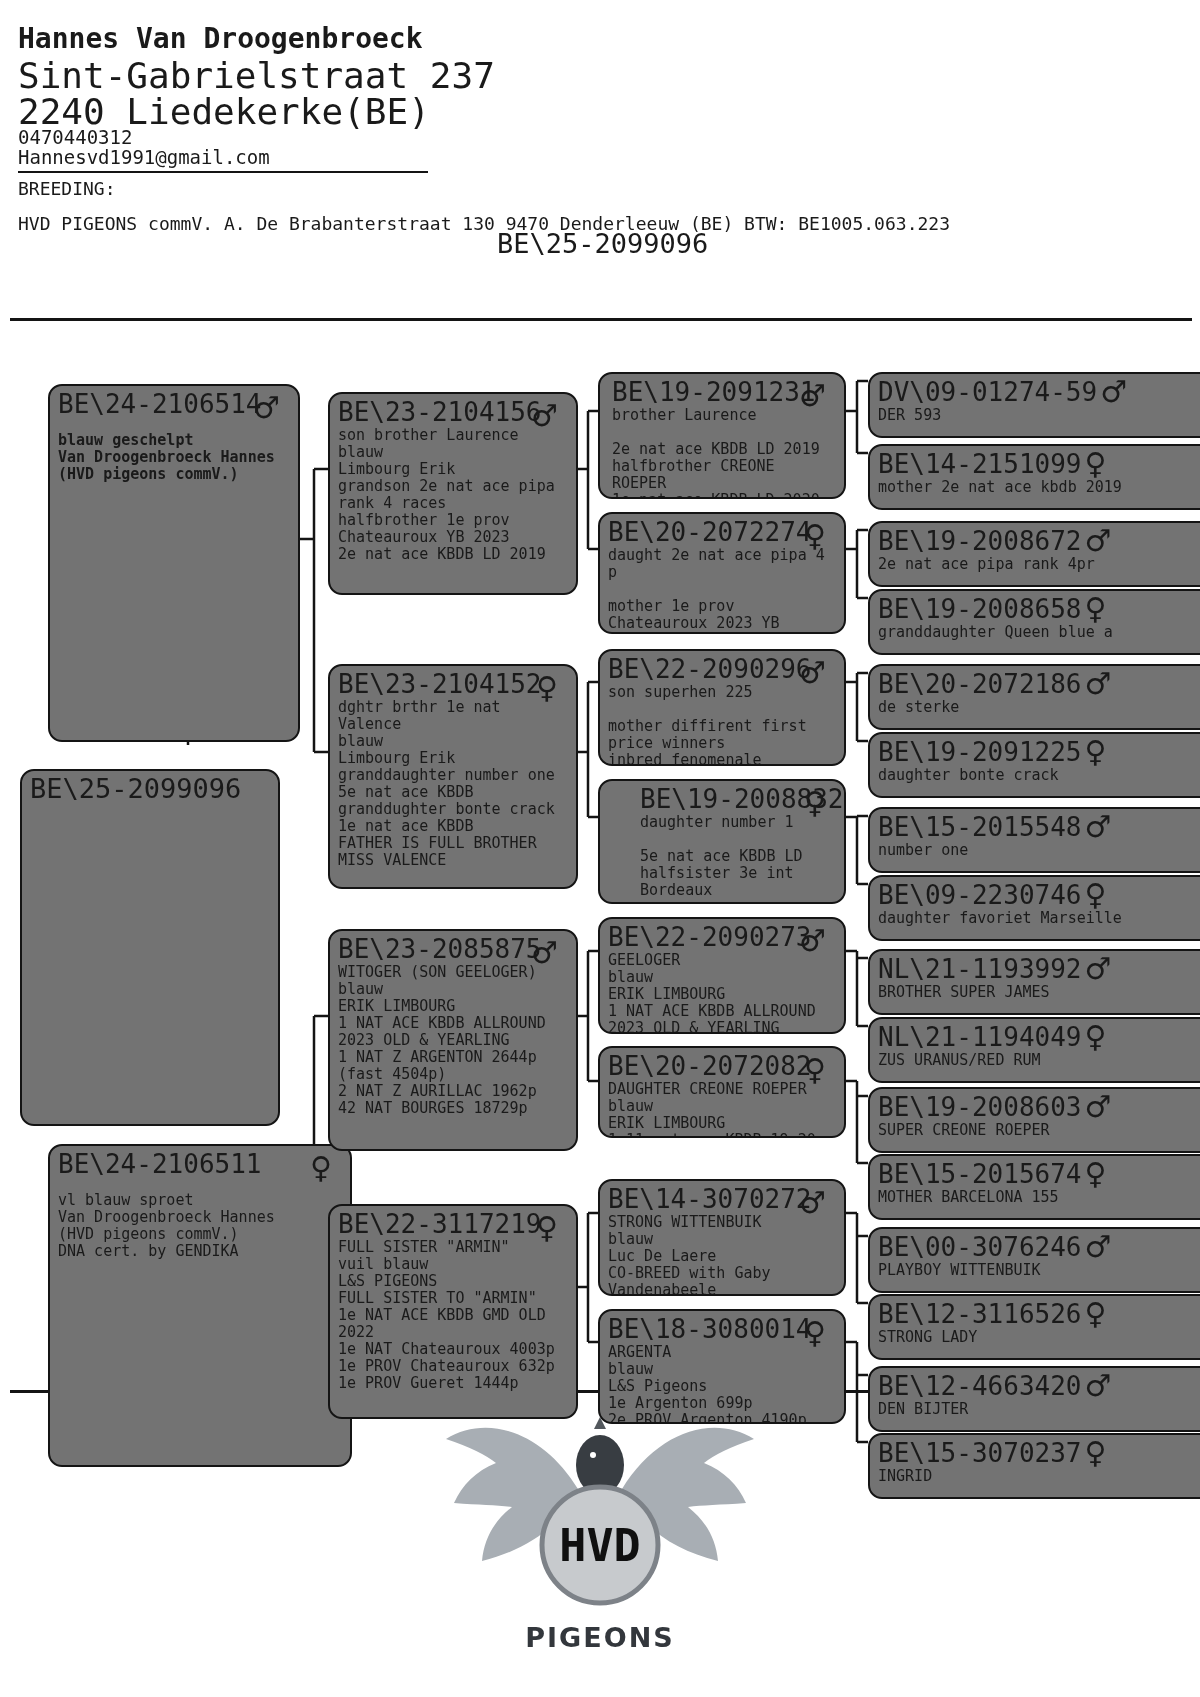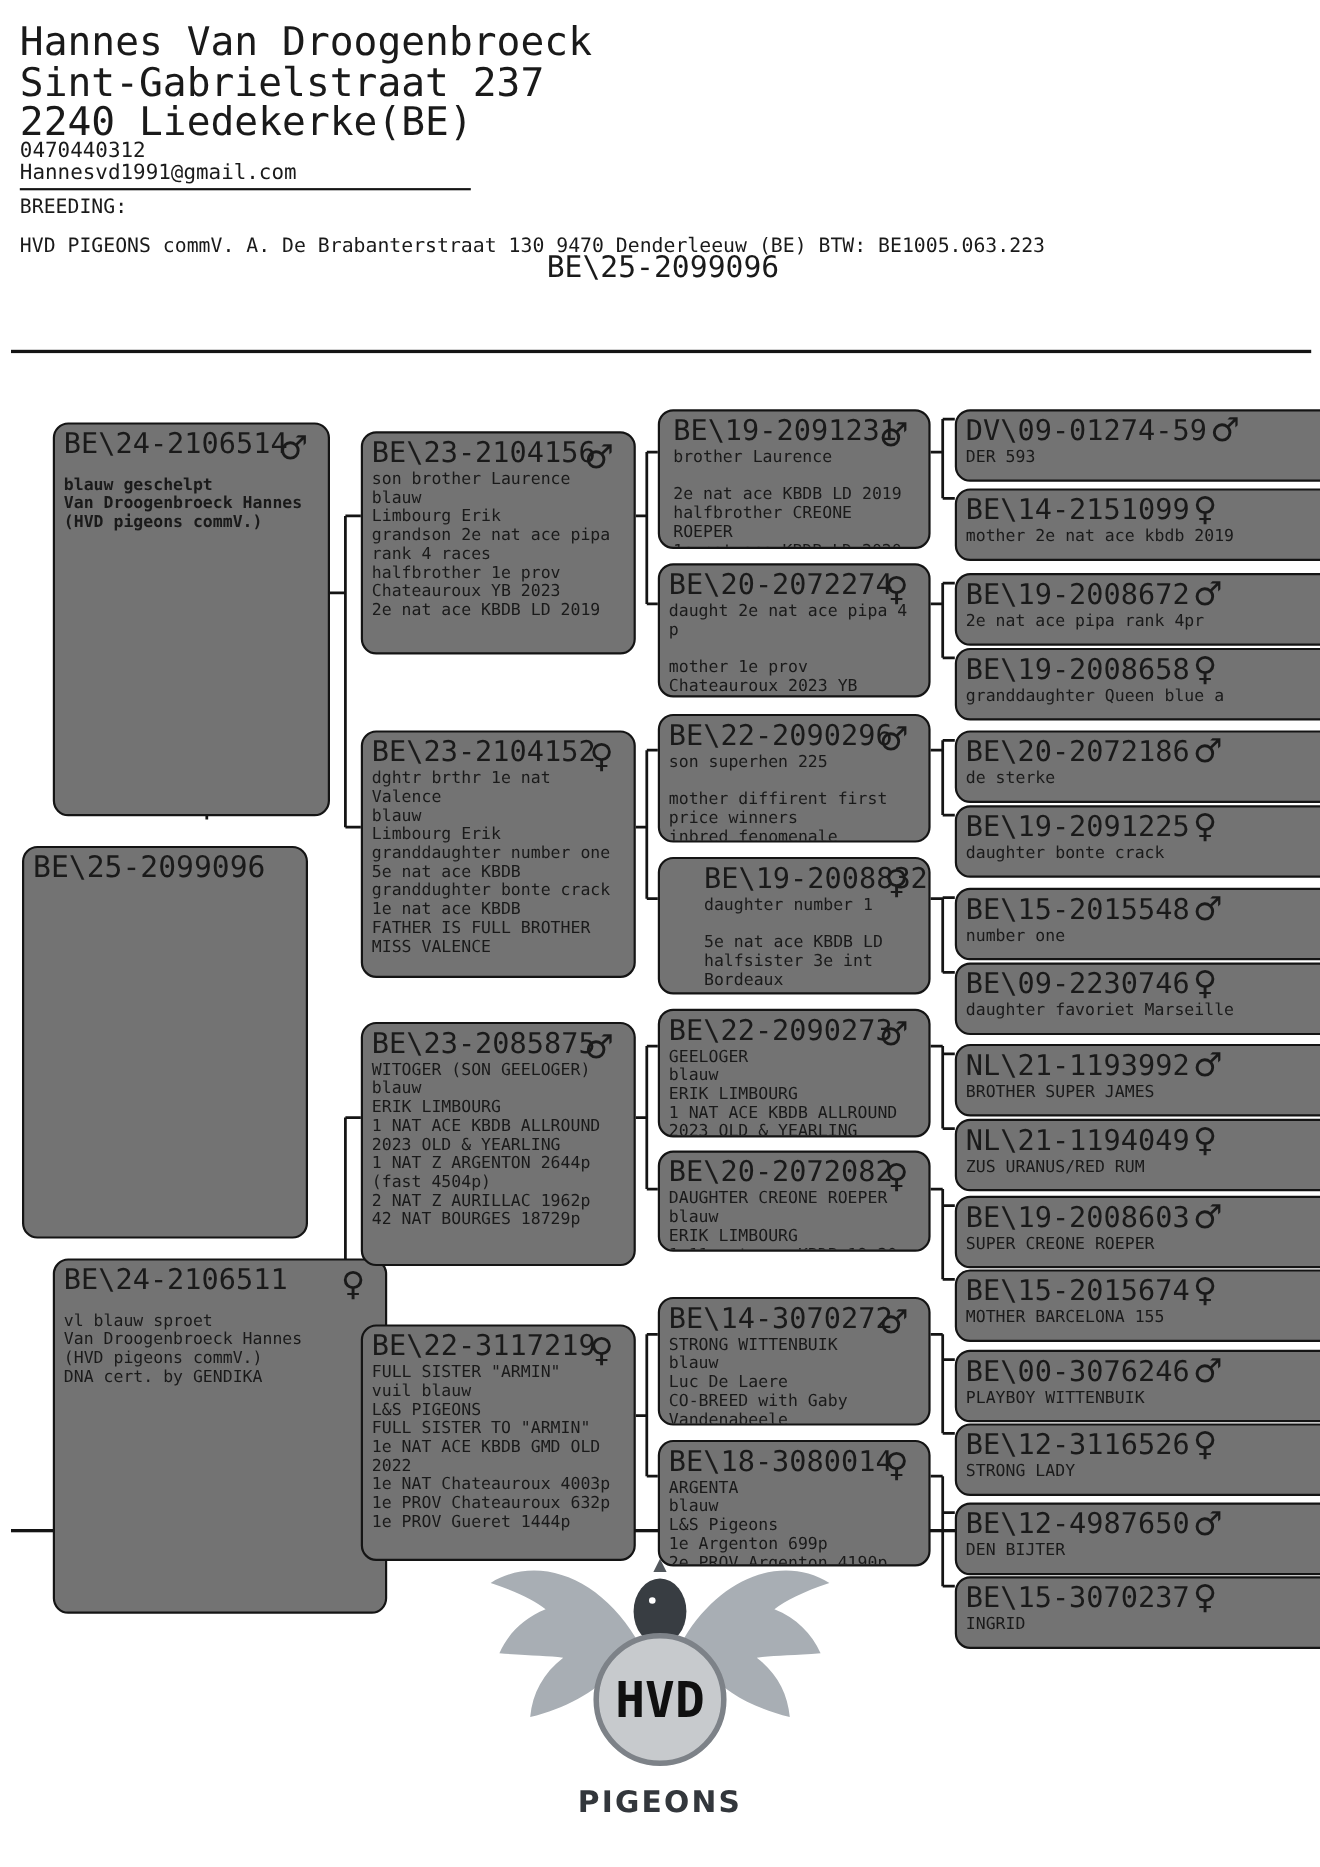--- a/index.html
+++ b/index.html
@@ -1,20 +1,20 @@
 <!DOCTYPE html>
 <html><head>
 <meta charset="utf-8">
 <style>
   html,body{margin:0;padding:0;background:#ffffff;}
   .page{position:relative;width:1200px;height:1697px;background:#fff;overflow:hidden;
         font-family:"DejaVu Sans Mono", monospace;color:#1a1a1a;}
   .abs{position:absolute;}
   
-  .h-name{font-size:36px;line-height:38px;letter-spacing:0px;}
+  .h-name{font-size:28px;line-height:38px;letter-spacing:0px;font-weight:bold;}
   .h-addr{font-size:36px;line-height:38px;}
   .h-small{font-size:19px;line-height:22px;}
   .h-tiny{font-size:18px;line-height:19px;}
   .rule{position:absolute;background:#141414;}
   .ring-center{font-size:27px;}
   
   .box{position:absolute;background:#737373;border:2.5px solid #141414;border-radius:14px;
        padding:4px 8px;box-sizing:border-box;z-index:2;overflow:hidden;margin-top:24px;}
   .box-head{position:relative;display:flex;align-items:flex-start;}
   .box-id{font-size:26px;line-height:28px;white-space:nowrap;}
@@ -347,21 +347,21 @@
   </div>
   <div class="box g5" style="left:868px;top:1270px;width:360px;height:66px;">
     <div class="box-head">
         <span class="box-id">BE\12-3116526</span>
         <span class="sex">♀</span>
       </div>
     <div class="box-lines">STRONG LADY</div>
   </div>
   <div class="box g5" style="left:868px;top:1342px;width:360px;height:66px;">
     <div class="box-head">
-        <span class="box-id">BE\12-4987650</span>
+        <span class="box-id">BE\12-4663420</span>
         <span class="sex">♂</span>
       </div>
     <div class="box-lines">DEN BIJTER</div>
   </div>
   <div class="box g5" style="left:868px;top:1409px;width:360px;height:66px;">
     <div class="box-head">
         <span class="box-id">BE\15-3070237</span>
         <span class="sex">♀</span>
       </div>
     <div class="box-lines">INGRID</div>

